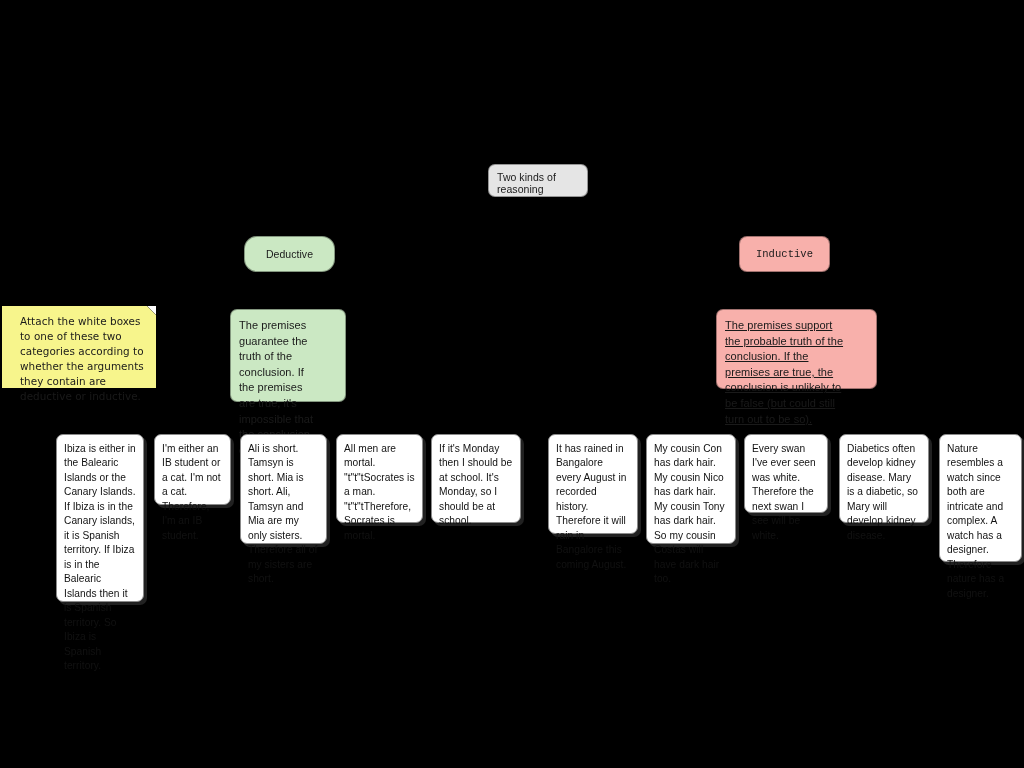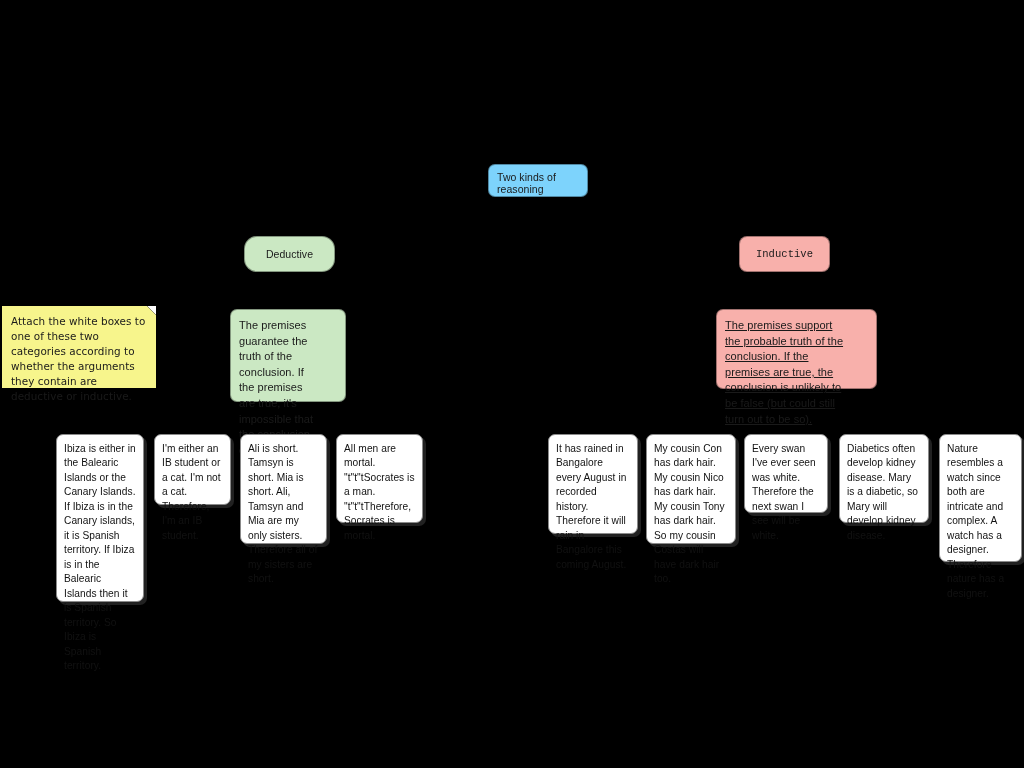--- a/index.html
+++ b/index.html
@@ -31,21 +31,21 @@
     line-height: 1.19;
     letter-spacing: 0.05px;
   }
 
   
   .pill {
     border-radius: 7px;
     border: 1px solid rgba(0,0,0,0.35);
   }
   .pill.title {
-    background: #7dd3fc;
+    background: #e5e5e5;
     padding: 6px 8px 7px 8px;
     font-size: 10.5px;
   }
   .pill.cat {
     display: flex;
     align-items: center;
     justify-content: center;
     font-size: 10.5px;
     border-radius: 8px;
   }
@@ -59,21 +59,21 @@
     padding: 8px 26px 8px 8px;
     font-size: 11px;
     line-height: 1.42;
   }
   .desc.green { background: #cbe8c3; }
   .desc.pink  { background: #f8b0ab; }
 
   
   .sticky {
     background: #f7f58c;
-    padding: 8px 10px 8px 9px;
+    padding: 8px 10px 8px 18px;
     font-size: 10.4px;
     line-height: 1.45;
     font-family: "DejaVu Sans", sans-serif;
   }
   .sticky .fold {
     position: absolute;
     top: 0;
     right: 0;
     width: 9px;
     height: 9px;
@@ -145,20 +145,23 @@
     </div>
 
     <div class="node card" style="left:240px; top:434px; width:87px; height:110px;">
       <span>Ali is short.  Tamsyn is short.  Mia is short.  Ali, Tamsyn and Mia are my only sisters.  Therefore all of my sisters are short.</span>
     </div>
 
     <div class="node card" style="left:336px; top:434px; width:87px; height:89px;">
       <span>All men are mortal. "t"t"tSocrates is a man. "t"t"tTherefore, Socrates is mortal.</span>
     </div>
 
+    <div class="node card" style="left:431px; top:434px; width:90px; height:89px;">
+      <span>If it's Monday then I should be at school.  It's Monday, so I should be at school.</span>
+    </div>
 
     <div class="node card" style="left:548px; top:434px; width:90px; height:100px;">
       <span>It has rained in Bangalore every August in recorded history.  Therefore it will rain in Bangalore this coming August.</span>
     </div>
 
     <div class="node card" style="left:646px; top:434px; width:90px; height:110px;">
       <span>My cousin Con has dark hair.  My cousin Nico has dark hair.  My cousin Tony has dark hair.  So my cousin Costas will have dark hair too.</span>
     </div>
 
     <div class="node card" style="left:744px; top:434px; width:84px; height:79px;">

